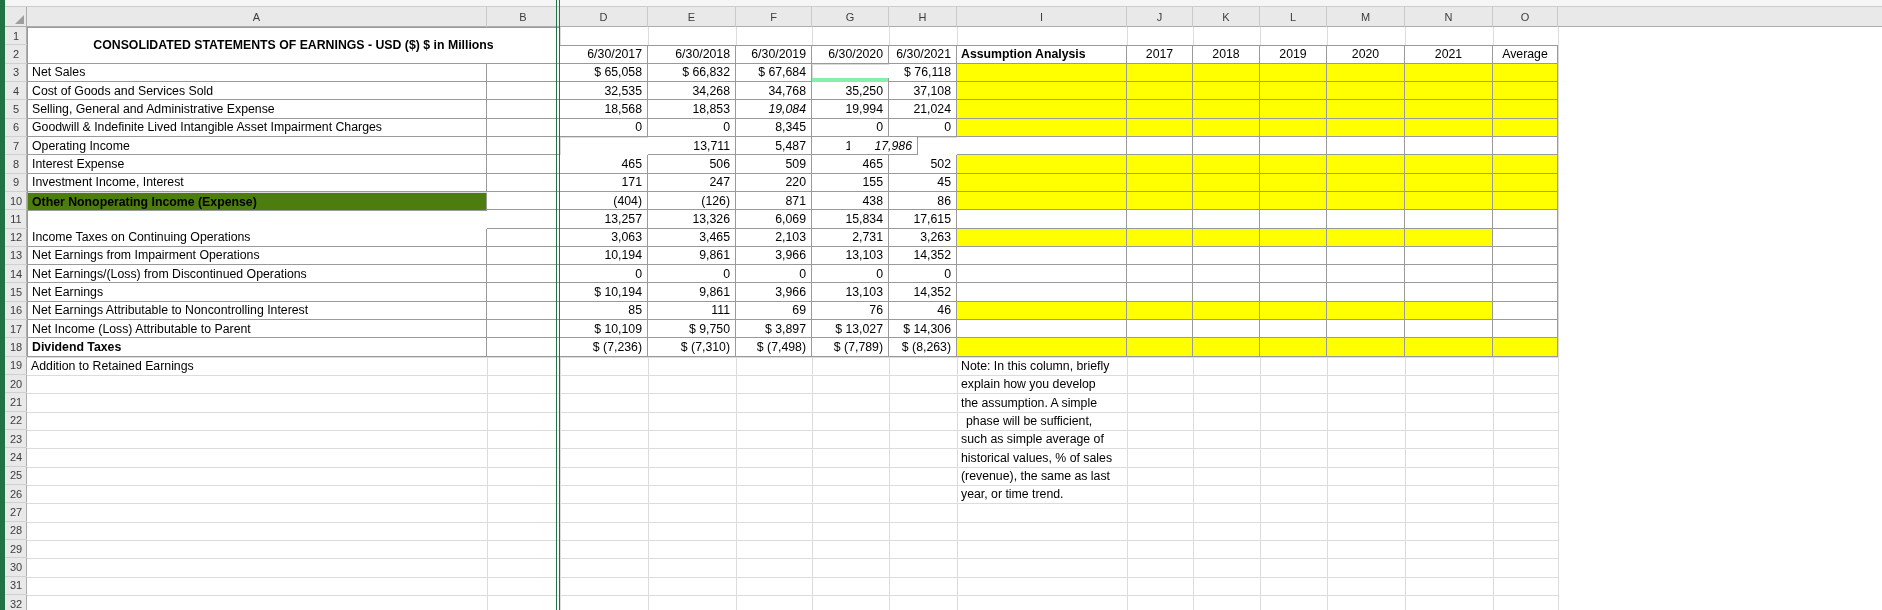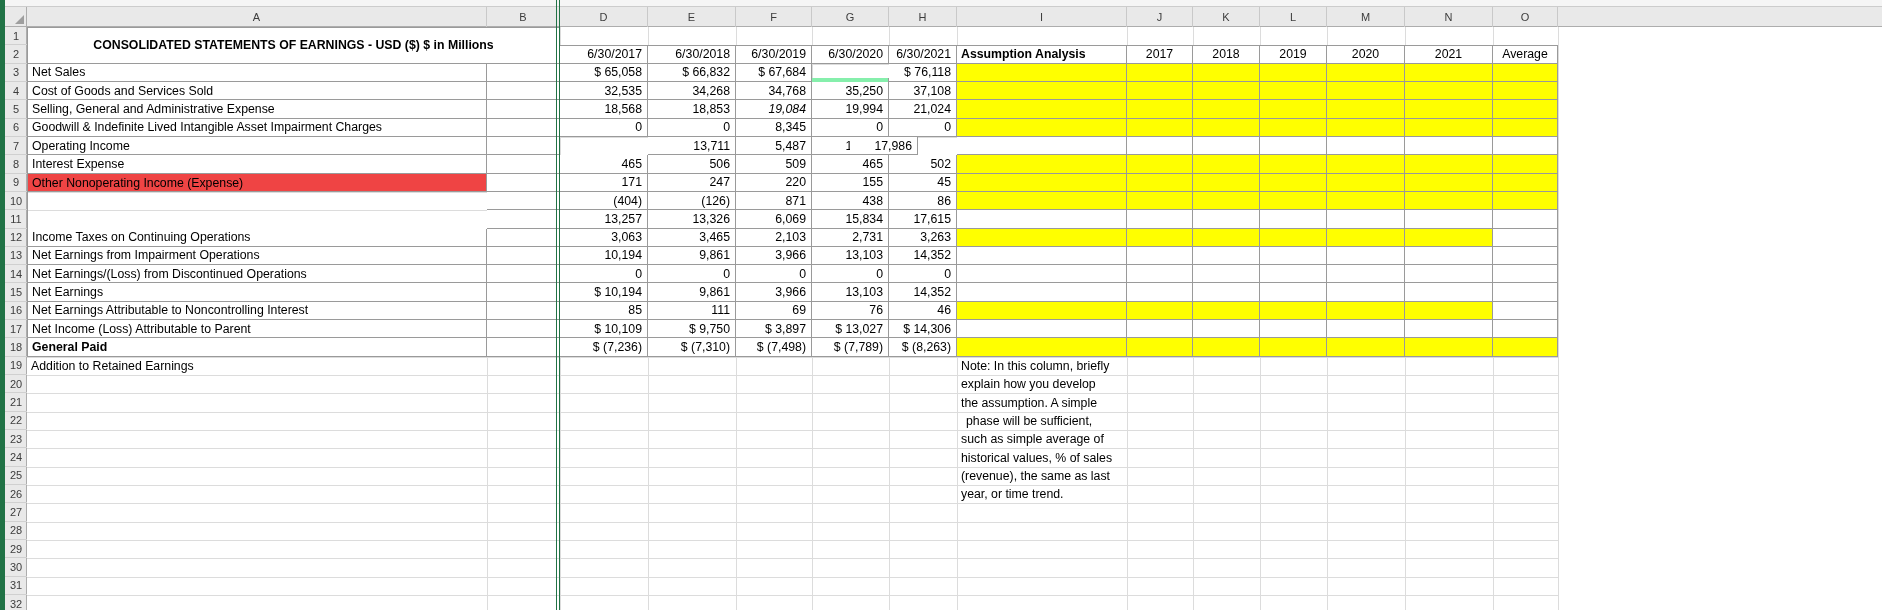--- a/index.html
+++ b/index.html
@@ -143,21 +143,21 @@
     <div class="cell" style="left: 1260px; top: 118.6px; width: 67px; height: 18.32px; background: rgb(255, 255, 0); border-right: 1px solid rgb(154, 154, 154); border-bottom: 1px solid rgb(154, 154, 154);"></div>
     <div class="cell" style="left: 1327px; top: 118.6px; width: 78px; height: 18.32px; background: rgb(255, 255, 0); border-right: 1px solid rgb(154, 154, 154); border-bottom: 1px solid rgb(154, 154, 154);"></div>
     <div class="cell" style="left: 1405px; top: 118.6px; width: 88px; height: 18.32px; background: rgb(255, 255, 0); border-right: 1px solid rgb(154, 154, 154); border-bottom: 1px solid rgb(154, 154, 154);"></div>
     <div class="cell" style="left: 1493px; top: 118.6px; width: 65px; height: 18.32px; background: rgb(255, 255, 0); border-right: 1px solid rgb(154, 154, 154); border-bottom: 1px solid rgb(154, 154, 154);"></div>
     <div class="cell lbl" style="left: 28px; top: 136.92px; width: 459px; height: 18.32px; background: rgb(255, 255, 255); border-right: 1px solid rgb(154, 154, 154); border-bottom: 1px solid rgb(154, 154, 154); font-weight: normal;">Operating Income</div>
     <div class="cell" style="left: 487px; top: 136.92px; width: 73px; height: 18.32px; background: rgb(255, 255, 255); border-right: 1px solid rgb(154, 154, 154); border-bottom: 1px solid rgb(154, 154, 154);"></div>
     <div class="cell num" style="left: 560px; top: 136.92px; width: 88px; height: 18.32px; background: rgb(255, 255, 255); border-right: 1px solid rgb(154, 154, 154); border-bottom: 1px solid rgb(154, 154, 154); margin-top: 48px;">13,955</div>
     <div class="cell num" style="left: 648px; top: 136.92px; width: 88px; height: 18.32px; background: rgb(255, 255, 255); border-right: 1px solid rgb(154, 154, 154); border-bottom: 1px solid rgb(154, 154, 154);">13,711</div>
     <div class="cell num" style="left: 736px; top: 136.92px; width: 76px; height: 18.32px; background: rgb(255, 255, 255); border-right: 1px solid rgb(154, 154, 154); border-bottom: 1px solid rgb(154, 154, 154);">5,487</div>
     <div class="cell num" style="left: 812px; top: 136.92px; width: 77px; height: 18.32px; background: rgb(255, 255, 255); border-right: 1px solid rgb(154, 154, 154); border-bottom: 1px solid rgb(154, 154, 154);">15,706</div>
-    <div class="cell num" style="left: 850px; top: 136.92px; width: 68px; height: 18.32px; background: rgb(255, 255, 255); border-right: 1px solid rgb(154, 154, 154); border-bottom: 1px solid rgb(154, 154, 154);">17,986</div>
+    <div class="cell num" style="left: 850px; top: 136.92px; width: 68px; height: 18.32px; background: rgb(255, 255, 255); border-right: 1px solid rgb(154, 154, 154); border-bottom: 1px solid rgb(154, 154, 154); font-style: italic;">17,986</div>
     <div class="cell" style="left: 957px; top: 136.92px; width: 170px; height: 18.32px; background: rgb(255, 255, 255); border-right: 1px solid rgb(154, 154, 154); border-bottom: 1px solid rgb(154, 154, 154);"></div>
     <div class="cell" style="left: 1127px; top: 136.92px; width: 66px; height: 18.32px; background: rgb(255, 255, 255); border-right: 1px solid rgb(154, 154, 154); border-bottom: 1px solid rgb(154, 154, 154);"></div>
     <div class="cell" style="left: 1193px; top: 136.92px; width: 67px; height: 18.32px; background: rgb(255, 255, 255); border-right: 1px solid rgb(154, 154, 154); border-bottom: 1px solid rgb(154, 154, 154);"></div>
     <div class="cell" style="left: 1260px; top: 136.92px; width: 67px; height: 18.32px; background: rgb(255, 255, 255); border-right: 1px solid rgb(154, 154, 154); border-bottom: 1px solid rgb(154, 154, 154);"></div>
     <div class="cell" style="left: 1327px; top: 136.92px; width: 78px; height: 18.32px; background: rgb(255, 255, 255); border-right: 1px solid rgb(154, 154, 154); border-bottom: 1px solid rgb(154, 154, 154);"></div>
     <div class="cell" style="left: 1405px; top: 136.92px; width: 88px; height: 18.32px; background: rgb(255, 255, 255); border-right: 1px solid rgb(154, 154, 154); border-bottom: 1px solid rgb(154, 154, 154);"></div>
     <div class="cell" style="left: 1493px; top: 136.92px; width: 65px; height: 18.32px; background: rgb(255, 255, 255); border-right: 1px solid rgb(154, 154, 154); border-bottom: 1px solid rgb(154, 154, 154);"></div>
     <div class="cell lbl" style="left: 28px; top: 155.24px; width: 459px; height: 18.32px; background: rgb(255, 255, 255); border-right: 1px solid rgb(154, 154, 154); border-bottom: 1px solid rgb(154, 154, 154); font-weight: normal;">Interest Expense</div>
     <div class="cell" style="left: 487px; top: 155.24px; width: 73px; height: 18.32px; background: rgb(255, 255, 255); border-right: 1px solid rgb(154, 154, 154); border-bottom: 1px solid rgb(154, 154, 154);"></div>
     <div class="cell num" style="left: 560px; top: 155.24px; width: 88px; height: 18.32px; background: rgb(255, 255, 255); border-right: 1px solid rgb(154, 154, 154); border-bottom: 1px solid rgb(154, 154, 154);">465</div>
@@ -179,21 +179,21 @@
     <div class="cell num" style="left: 736px; top: 173.56px; width: 76px; height: 18.32px; background: rgb(255, 255, 255); border-right: 1px solid rgb(154, 154, 154); border-bottom: 1px solid rgb(154, 154, 154);">220</div>
     <div class="cell num" style="left: 812px; top: 173.56px; width: 77px; height: 18.32px; background: rgb(255, 255, 255); border-right: 1px solid rgb(154, 154, 154); border-bottom: 1px solid rgb(154, 154, 154);">155</div>
     <div class="cell num" style="left: 889px; top: 173.56px; width: 68px; height: 18.32px; background: rgb(255, 255, 255); border-right: 1px solid rgb(154, 154, 154); border-bottom: 1px solid rgb(154, 154, 154);">45</div>
     <div class="cell" style="left: 957px; top: 173.56px; width: 170px; height: 18.32px; background: rgb(255, 255, 0); border-right: 1px solid rgb(154, 154, 154); border-bottom: 1px solid rgb(154, 154, 154);"></div>
     <div class="cell" style="left: 1127px; top: 173.56px; width: 66px; height: 18.32px; background: rgb(255, 255, 0); border-right: 1px solid rgb(154, 154, 154); border-bottom: 1px solid rgb(154, 154, 154);"></div>
     <div class="cell" style="left: 1193px; top: 173.56px; width: 67px; height: 18.32px; background: rgb(255, 255, 0); border-right: 1px solid rgb(154, 154, 154); border-bottom: 1px solid rgb(154, 154, 154);"></div>
     <div class="cell" style="left: 1260px; top: 173.56px; width: 67px; height: 18.32px; background: rgb(255, 255, 0); border-right: 1px solid rgb(154, 154, 154); border-bottom: 1px solid rgb(154, 154, 154);"></div>
     <div class="cell" style="left: 1327px; top: 173.56px; width: 78px; height: 18.32px; background: rgb(255, 255, 0); border-right: 1px solid rgb(154, 154, 154); border-bottom: 1px solid rgb(154, 154, 154);"></div>
     <div class="cell" style="left: 1405px; top: 173.56px; width: 88px; height: 18.32px; background: rgb(255, 255, 0); border-right: 1px solid rgb(154, 154, 154); border-bottom: 1px solid rgb(154, 154, 154);"></div>
     <div class="cell" style="left: 1493px; top: 173.56px; width: 65px; height: 18.32px; background: rgb(255, 255, 0); border-right: 1px solid rgb(154, 154, 154); border-bottom: 1px solid rgb(154, 154, 154);"></div>
-    <div class="cell lbl" style="left: 28px; top: 174px; width: 459px; height: 18.32px; background: #ef4444; border-right: 1px solid rgb(154, 154, 154); border-bottom: 1px solid rgb(154, 154, 154); font-weight: normal;">Other Nonoperating Income (Expense)</div>
+    <div class="cell lbl" style="left: 28px; top: 193px; width: 459px; height: 18.32px; background: #4d7c0f; border-right: 1px solid rgb(154, 154, 154); border-bottom: 1px solid rgb(154, 154, 154); font-weight: bold;">Other Nonoperating Income (Expense)</div>
     <div class="cell" style="left: 487px; top: 191.88px; width: 73px; height: 18.32px; background: rgb(255, 255, 255); border-right: 1px solid rgb(154, 154, 154); border-bottom: 1px solid rgb(154, 154, 154);"></div>
     <div class="cell num" style="left: 560px; top: 191.88px; width: 88px; height: 18.32px; background: rgb(255, 255, 255); border-right: 1px solid rgb(154, 154, 154); border-bottom: 1px solid rgb(154, 154, 154);">(404)</div>
     <div class="cell num" style="left: 648px; top: 191.88px; width: 88px; height: 18.32px; background: rgb(255, 255, 255); border-right: 1px solid rgb(154, 154, 154); border-bottom: 1px solid rgb(154, 154, 154);">(126)</div>
     <div class="cell num" style="left: 736px; top: 191.88px; width: 76px; height: 18.32px; background: rgb(255, 255, 255); border-right: 1px solid rgb(154, 154, 154); border-bottom: 1px solid rgb(154, 154, 154);">871</div>
     <div class="cell num" style="left: 812px; top: 191.88px; width: 77px; height: 18.32px; background: rgb(255, 255, 255); border-right: 1px solid rgb(154, 154, 154); border-bottom: 1px solid rgb(154, 154, 154);">438</div>
     <div class="cell num" style="left: 889px; top: 191.88px; width: 68px; height: 18.32px; background: rgb(255, 255, 255); border-right: 1px solid rgb(154, 154, 154); border-bottom: 1px solid rgb(154, 154, 154);">86</div>
     <div class="cell" style="left: 957px; top: 191.88px; width: 170px; height: 18.32px; background: rgb(255, 255, 0); border-right: 1px solid rgb(154, 154, 154); border-bottom: 1px solid rgb(154, 154, 154);"></div>
     <div class="cell" style="left: 1127px; top: 191.88px; width: 66px; height: 18.32px; background: rgb(255, 255, 0); border-right: 1px solid rgb(154, 154, 154); border-bottom: 1px solid rgb(154, 154, 154);"></div>
     <div class="cell" style="left: 1193px; top: 191.88px; width: 67px; height: 18.32px; background: rgb(255, 255, 0); border-right: 1px solid rgb(154, 154, 154); border-bottom: 1px solid rgb(154, 154, 154);"></div>
     <div class="cell" style="left: 1260px; top: 191.88px; width: 67px; height: 18.32px; background: rgb(255, 255, 0); border-right: 1px solid rgb(154, 154, 154); border-bottom: 1px solid rgb(154, 154, 154);"></div>
@@ -290,21 +290,21 @@
     <div class="cell num" style="left: 736px; top: 320.12px; width: 76px; height: 18.32px; background: rgb(255, 255, 255); border-right: 1px solid rgb(154, 154, 154); border-bottom: 1px solid rgb(154, 154, 154);">$ 3,897</div>
     <div class="cell num" style="left: 812px; top: 320.12px; width: 77px; height: 18.32px; background: rgb(255, 255, 255); border-right: 1px solid rgb(154, 154, 154); border-bottom: 1px solid rgb(154, 154, 154);">$ 13,027</div>
     <div class="cell num" style="left: 889px; top: 320.12px; width: 68px; height: 18.32px; background: rgb(255, 255, 255); border-right: 1px solid rgb(154, 154, 154); border-bottom: 1px solid rgb(154, 154, 154);">$ 14,306</div>
     <div class="cell" style="left: 957px; top: 320.12px; width: 170px; height: 18.32px; background: rgb(255, 255, 255); border-right: 1px solid rgb(154, 154, 154); border-bottom: 1px solid rgb(154, 154, 154);"></div>
     <div class="cell" style="left: 1127px; top: 320.12px; width: 66px; height: 18.32px; background: rgb(255, 255, 255); border-right: 1px solid rgb(154, 154, 154); border-bottom: 1px solid rgb(154, 154, 154);"></div>
     <div class="cell" style="left: 1193px; top: 320.12px; width: 67px; height: 18.32px; background: rgb(255, 255, 255); border-right: 1px solid rgb(154, 154, 154); border-bottom: 1px solid rgb(154, 154, 154);"></div>
     <div class="cell" style="left: 1260px; top: 320.12px; width: 67px; height: 18.32px; background: rgb(255, 255, 255); border-right: 1px solid rgb(154, 154, 154); border-bottom: 1px solid rgb(154, 154, 154);"></div>
     <div class="cell" style="left: 1327px; top: 320.12px; width: 78px; height: 18.32px; background: rgb(255, 255, 255); border-right: 1px solid rgb(154, 154, 154); border-bottom: 1px solid rgb(154, 154, 154);"></div>
     <div class="cell" style="left: 1405px; top: 320.12px; width: 88px; height: 18.32px; background: rgb(255, 255, 255); border-right: 1px solid rgb(154, 154, 154); border-bottom: 1px solid rgb(154, 154, 154);"></div>
     <div class="cell" style="left: 1493px; top: 320.12px; width: 65px; height: 18.32px; background: rgb(255, 255, 255); border-right: 1px solid rgb(154, 154, 154); border-bottom: 1px solid rgb(154, 154, 154);"></div>
-    <div class="cell lbl" style="left: 28px; top: 338.44px; width: 459px; height: 18.32px; background: rgb(255, 255, 255); border-right: 1px solid rgb(154, 154, 154); border-bottom: 1px solid rgb(154, 154, 154); font-weight: bold;">General Paid</div>
+    <div class="cell lbl" style="left: 28px; top: 338.44px; width: 459px; height: 18.32px; background: rgb(255, 255, 255); border-right: 1px solid rgb(154, 154, 154); border-bottom: 1px solid rgb(154, 154, 154); font-weight: bold;">Dividend Taxes</div>
     <div class="cell" style="left: 487px; top: 338.44px; width: 73px; height: 18.32px; background: rgb(255, 255, 255); border-right: 1px solid rgb(154, 154, 154); border-bottom: 1px solid rgb(154, 154, 154);"></div>
     <div class="cell num" style="left: 560px; top: 338.44px; width: 88px; height: 18.32px; background: rgb(255, 255, 255); border-right: 1px solid rgb(154, 154, 154); border-bottom: 1px solid rgb(154, 154, 154);">$ (7,236)</div>
     <div class="cell num" style="left: 648px; top: 338.44px; width: 88px; height: 18.32px; background: rgb(255, 255, 255); border-right: 1px solid rgb(154, 154, 154); border-bottom: 1px solid rgb(154, 154, 154);">$ (7,310)</div>
     <div class="cell num" style="left: 736px; top: 338.44px; width: 76px; height: 18.32px; background: rgb(255, 255, 255); border-right: 1px solid rgb(154, 154, 154); border-bottom: 1px solid rgb(154, 154, 154);">$ (7,498)</div>
     <div class="cell num" style="left: 812px; top: 338.44px; width: 77px; height: 18.32px; background: rgb(255, 255, 255); border-right: 1px solid rgb(154, 154, 154); border-bottom: 1px solid rgb(154, 154, 154);">$ (7,789)</div>
     <div class="cell num" style="left: 889px; top: 338.44px; width: 68px; height: 18.32px; background: rgb(255, 255, 255); border-right: 1px solid rgb(154, 154, 154); border-bottom: 1px solid rgb(154, 154, 154);">$ (8,263)</div>
     <div class="cell" style="left: 957px; top: 338.44px; width: 170px; height: 18.32px; background: rgb(255, 255, 0); border-right: 1px solid rgb(154, 154, 154); border-bottom: 1px solid rgb(154, 154, 154);"></div>
     <div class="cell" style="left: 1127px; top: 338.44px; width: 66px; height: 18.32px; background: rgb(255, 255, 0); border-right: 1px solid rgb(154, 154, 154); border-bottom: 1px solid rgb(154, 154, 154);"></div>
     <div class="cell" style="left: 1193px; top: 338.44px; width: 67px; height: 18.32px; background: rgb(255, 255, 0); border-right: 1px solid rgb(154, 154, 154); border-bottom: 1px solid rgb(154, 154, 154);"></div>
     <div class="cell" style="left: 1260px; top: 338.44px; width: 67px; height: 18.32px; background: rgb(255, 255, 0); border-right: 1px solid rgb(154, 154, 154); border-bottom: 1px solid rgb(154, 154, 154);"></div>

